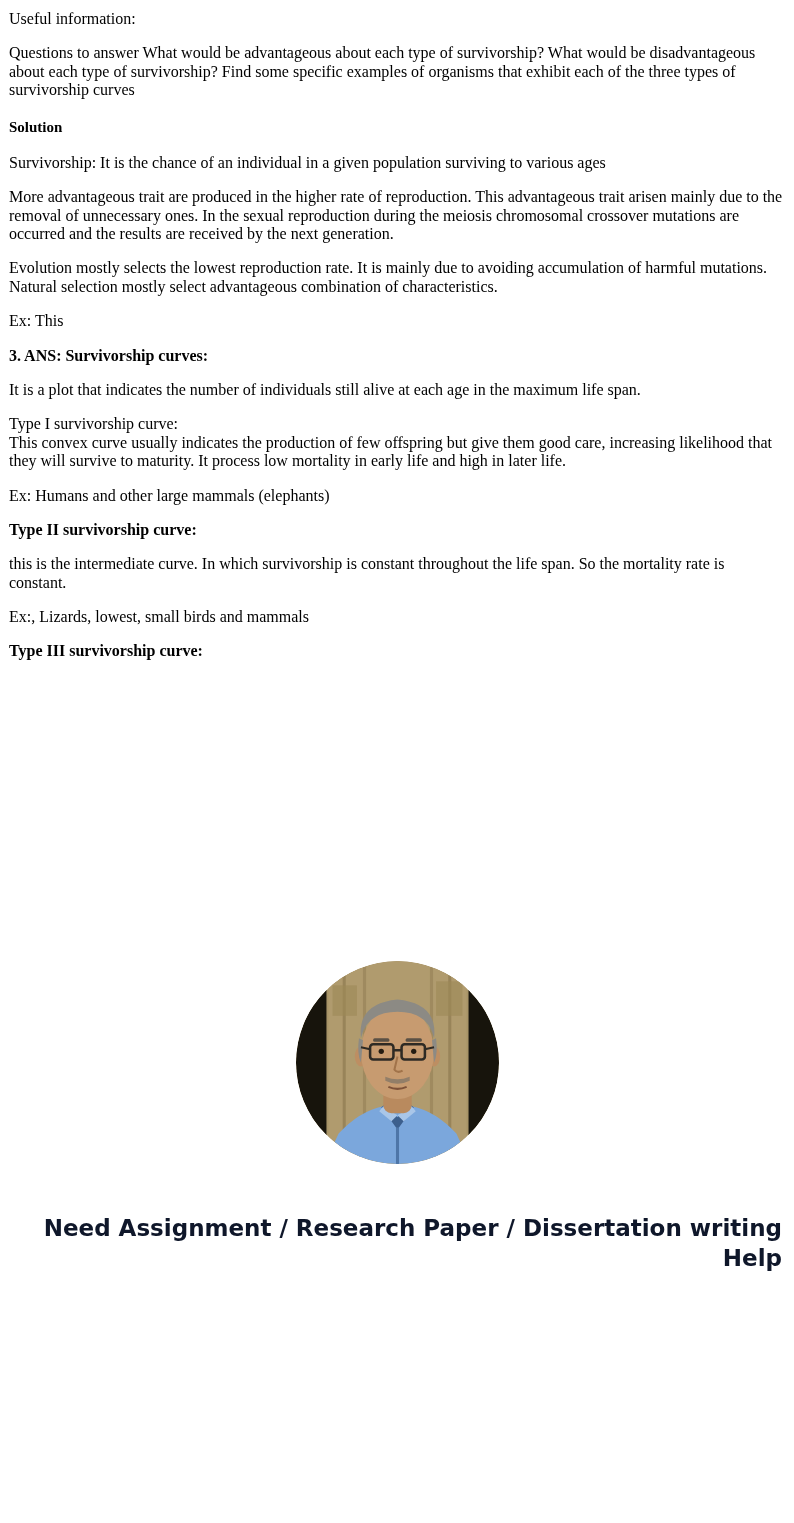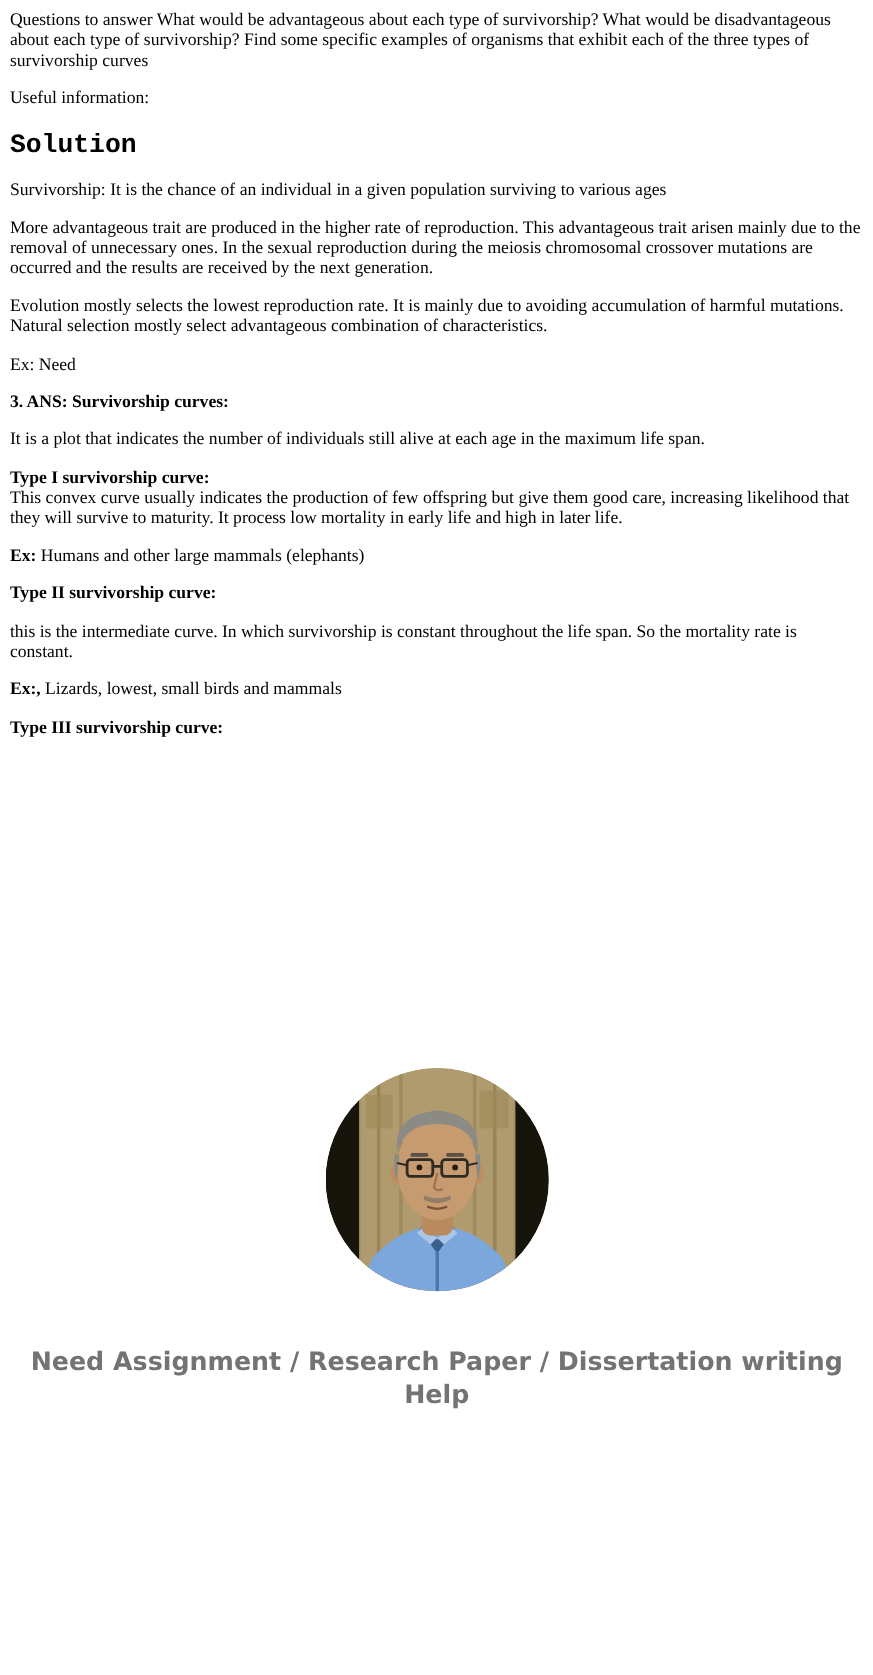--- a/index.html
+++ b/index.html
@@ -9,68 +9,68 @@
     font-family: "Liberation Serif", serif;
     font-size: 16px;
     color: #000000;
     box-sizing: border-box;
   }
   .doc { padding: 10px 9px 0 9px; }
   .doc p { margin: 16px 0; line-height: 1.15; }
   .doc p:first-child { margin-top: 0; }
   .b { font-weight: bold; }
   h3.solution-h {
-    font-family: Liberation Mono, monospace;
-    font-size: 24px;
+    font-family: Liberation Serif, serif;
+    font-size: 15px;
     font-weight: bold;
     margin: 19px 0 18px 0;
     line-height: 1.15;
   }
-  strong { font-weight: bold; }
+  strong { font-weight: normal; }
 
   .avatar-wrap {
     margin-top: 300px;
     display: flex;
     justify-content: center;
   }
   .avatar {
     width: 203px;
     height: 203px;
     border-radius: 50%;
     overflow: hidden;
     flex: 0 0 auto;
   }
   .avatar svg { display: block; width: 100%; height: 100%; }
 
   .footer-heading {
     margin: 50px auto 0 auto;
     max-width: 770px;
-    text-align: center;
+    text-align: right;
     font-family: "DejaVu Sans", sans-serif;
     font-weight: bold;
     font-size: 23px;
     line-height: 1.3;
-    color: #737373;
+    color: #0f172a;
   }
 </style>
 </head>
 <body>
 
 <div class="doc">
+  <p>Useful information:</p>
   <p>Questions to answer What would be advantageous about each type of survivorship? What would be disadvantageous about each type of survivorship? Find some specific examples of organisms that exhibit each of the three types of survivorship curves</p>
-  <p>Useful information:</p>
 
   <h3 class="solution-h">Solution</h3>
 
   <p>Survivorship: It is the chance of an individual in a given population surviving to various ages</p>
 
   <p>More advantageous trait are produced in the higher rate of reproduction. This advantageous trait arisen mainly due to the removal of unnecessary ones. In the sexual reproduction during the meiosis chromosomal crossover mutations are occurred and the results are received by the next generation.</p>
 
   <p>Evolution mostly selects the lowest reproduction rate. It is mainly due to avoiding accumulation of harmful mutations. Natural selection mostly select advantageous combination of characteristics.</p>
-  <p>Ex: Need</p>
+  <p>Ex: This</p>
 
   <p class="b">3. ANS: Survivorship curves:</p>
   <p>It is a plot that indicates the number of individuals still alive at each age in the maximum life span.</p>
 
   <p>
     <strong>Type I survivorship curve:</strong><br>
     <span>This convex curve usually indicates the production of few offspring but give them good care, increasing likelihood that they will survive to maturity. It process low mortality in early life and high in later life.</span>
   </p>
   <p>
     <strong>Ex:</strong>

